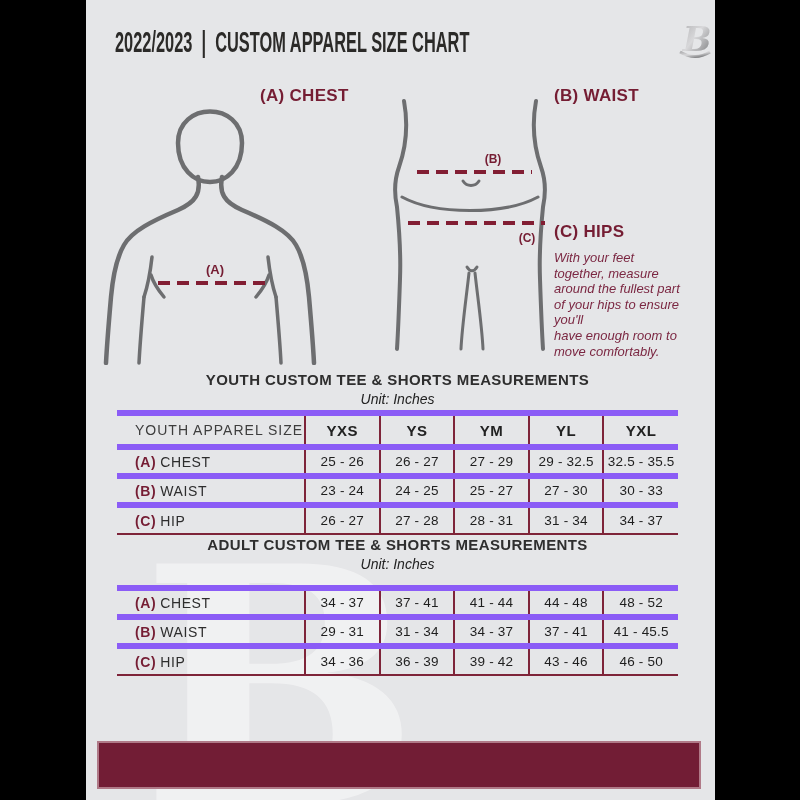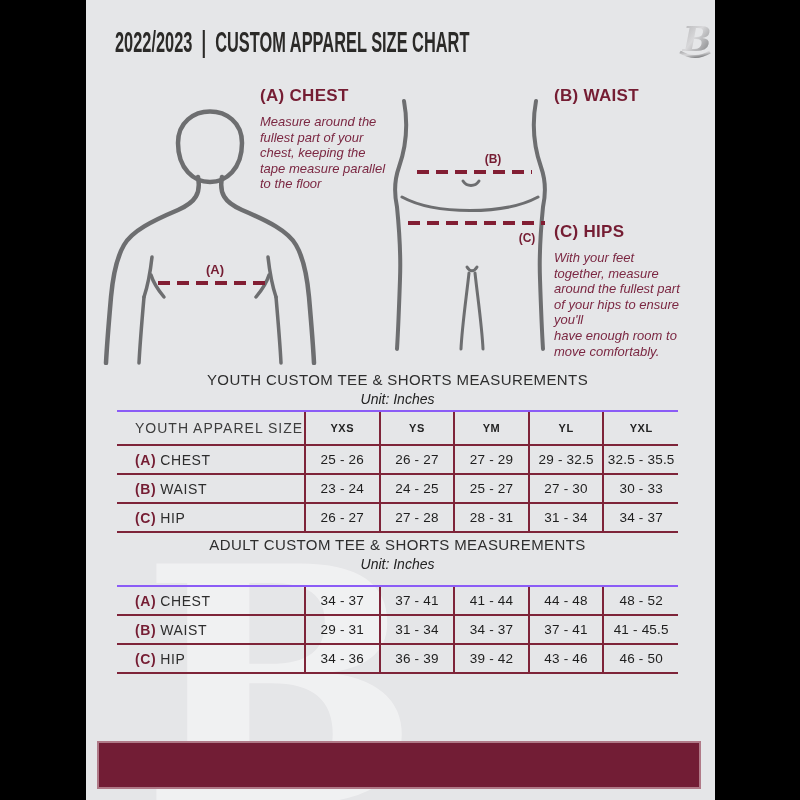--- a/index.html
+++ b/index.html
@@ -20,35 +20,35 @@
   .sec-b{left:468px;top:86px;width:175px;}
   .sec-c{left:468px;top:222px;width:175px;}
 
   
   .fig{position:absolute;}
   .fig-left{left:16px;top:85px;}
   .fig-right{left:304px;top:95px;}
 
   
   .tbl-titles{position:absolute;left:31px;width:561px;text-align:center;}
-  .tbl-titles .t1{font-size:15px;font-weight:normal;color:#2e2e2e;letter-spacing:0.4px;}
+  .tbl-titles .t1{font-size:15px;font-weight:bold;color:#2e2e2e;letter-spacing:0.4px;}
   .tbl-titles .t2{font-size:14px;font-style:italic;color:#222;margin-top:3px;}
   .titles-youth{top:371px;}
   .titles-adult{top:536px;}
 
   
   .size-table{position:absolute;left:31px;width:561px;border-collapse:collapse;table-layout:fixed;background:transparent;}
   .tbl-youth{top:410px;}
   .tbl-adult{top:585px;}
-  .size-table td{border-top:2px solid #8b5cf6;border-bottom:2px solid #7e2439;padding:0;vertical-align:middle;}
+  .size-table td{border-top:6px solid #8b5cf6;border-bottom:2px solid #7e2439;padding:0;vertical-align:middle;}
   .size-table td + td{border-left:2px solid #7e2439;}
   .size-table tr{height:29px;}
   .size-table tr.head-row{height:34px;}
   .cell-label-head{font-size:14px;color:#3d3d3d;letter-spacing:1px;padding-left:18px !important;}
-  .cell-size-head{font-size:11px;font-weight:bold;color:#222;text-align:center;letter-spacing:0.5px;}
+  .cell-size-head{font-size:15px;font-weight:bold;color:#222;text-align:center;letter-spacing:0.5px;}
   .cell-row-label{font-size:14px;color:#2d2d2d;letter-spacing:0.6px;padding-left:18px !important;}
   .cell-row-label .pfx{font-weight:bold;color:#751d33;margin-right:4px;}
   .cell-value{font-size:13.5px;color:#1e1e1e;text-align:center;letter-spacing:0.2px;border-radius:13px;}
 
   
   .watermark{position:absolute;left:55px;top:540px;font-family:"DejaVu Serif",serif;font-weight:bold;font-size:330px;line-height:0.9;color:#ffffff;opacity:0.45;z-index:0;pointer-events:none;}
   .footer-bar{position:absolute;left:11px;top:741px;width:600px;height:44px;background:#721d35;border:2px solid rgba(228,198,204,0.55);z-index:2;}
 </style>
 </head>
 <body>
@@ -105,25 +105,20 @@
         </g>
       </g>
       <path d="M27,77 L142,77" stroke="#821e33" stroke-width="4" stroke-dasharray="12 7" fill="none"></path>
       <path d="M18,128 L155,128" stroke="#821e33" stroke-width="4" stroke-dasharray="12 7" fill="none"></path>
       <text x="103" y="68" font-size="12" font-weight="bold" fill="#751d33" text-anchor="middle" font-family="Liberation Sans, sans-serif">(B)</text>
       <text x="137" y="147" font-size="12" font-weight="bold" fill="#751d33" text-anchor="middle" font-family="Liberation Sans, sans-serif">(C)</text>
     </svg>
 
     <div class="section sec-a">
       <h3>(A) CHEST</h3>
-      <p>Measure around the
-fullest part of your
-chest, keeping the
-tape measure parallel
-to the floor</p>
     </div>
     <div class="section sec-b">
       <h3>(B) WAIST</h3>
     </div>
     <div class="section sec-c">
       <h3>(C) HIPS</h3>
       <p>With your feet
 together, measure
 around the fullest part
 of your hips to ensure

